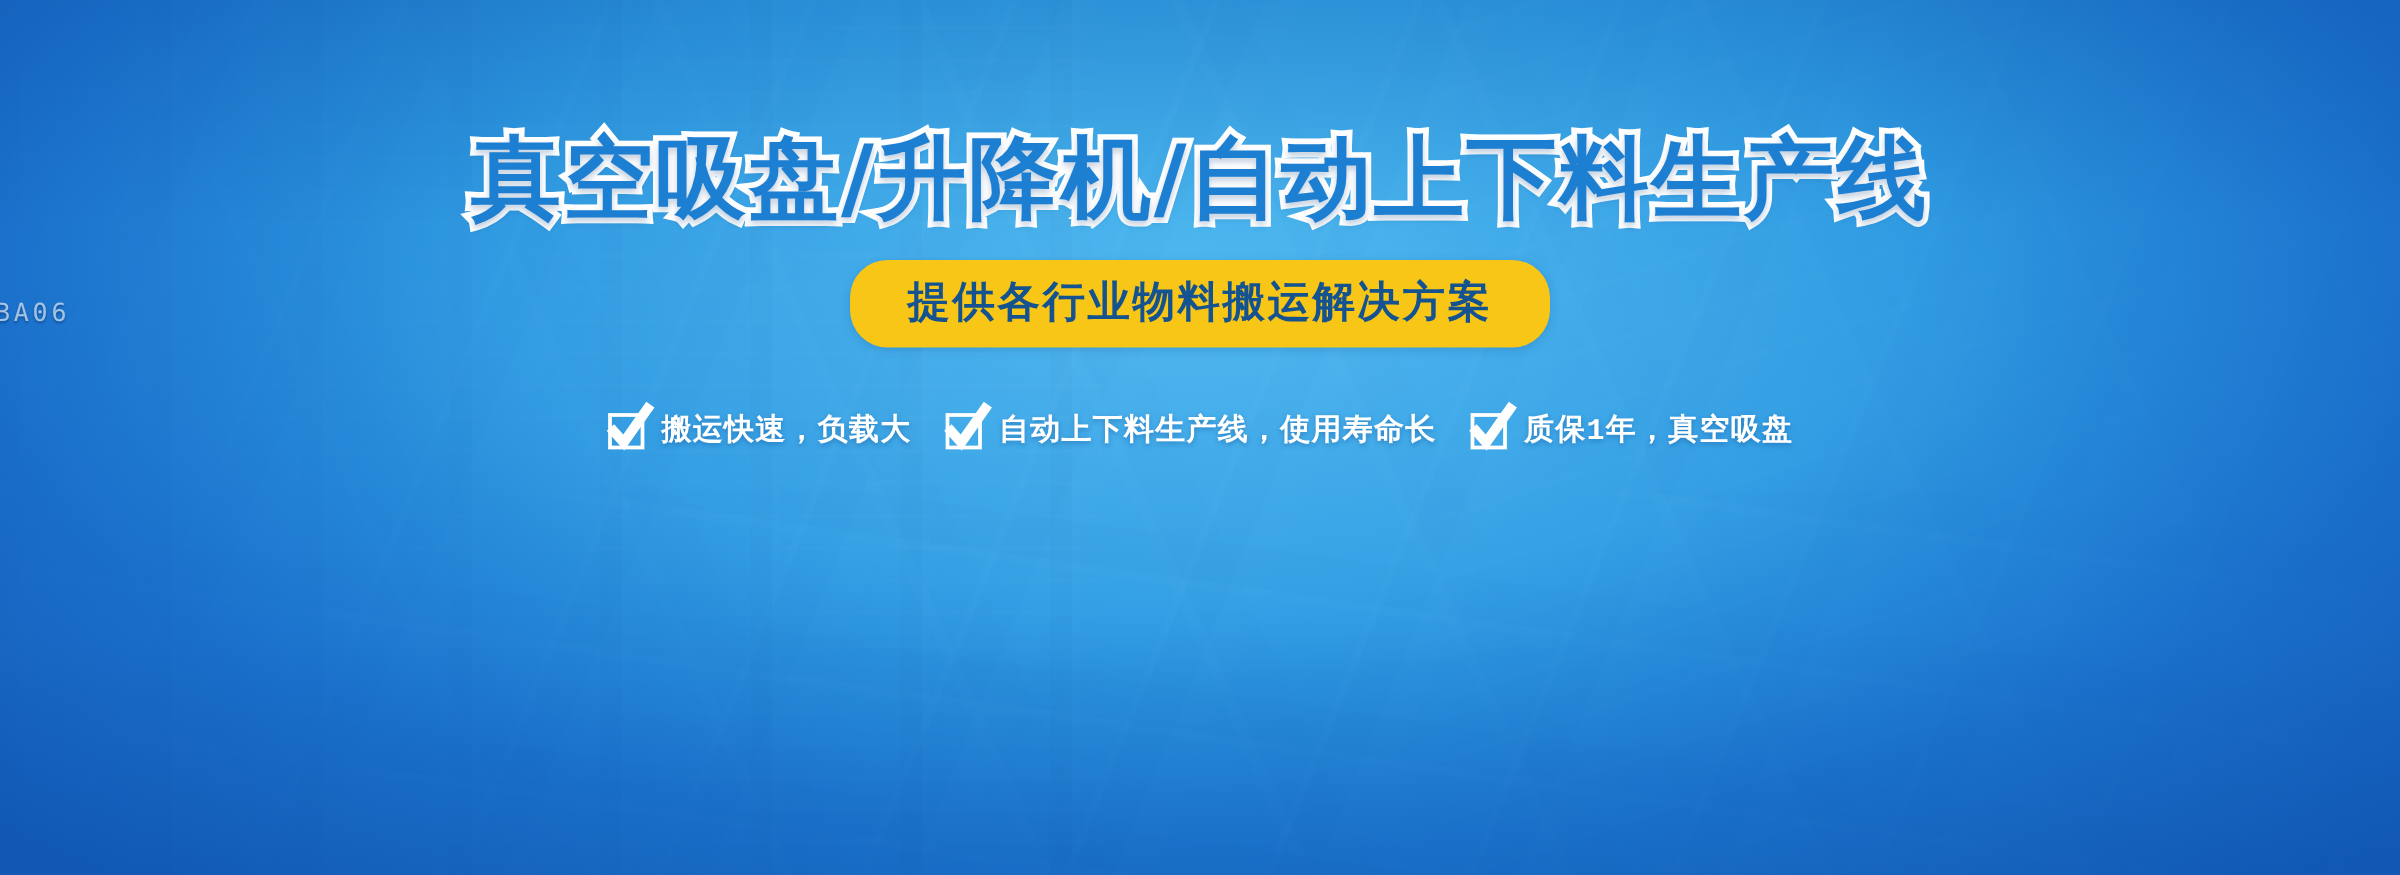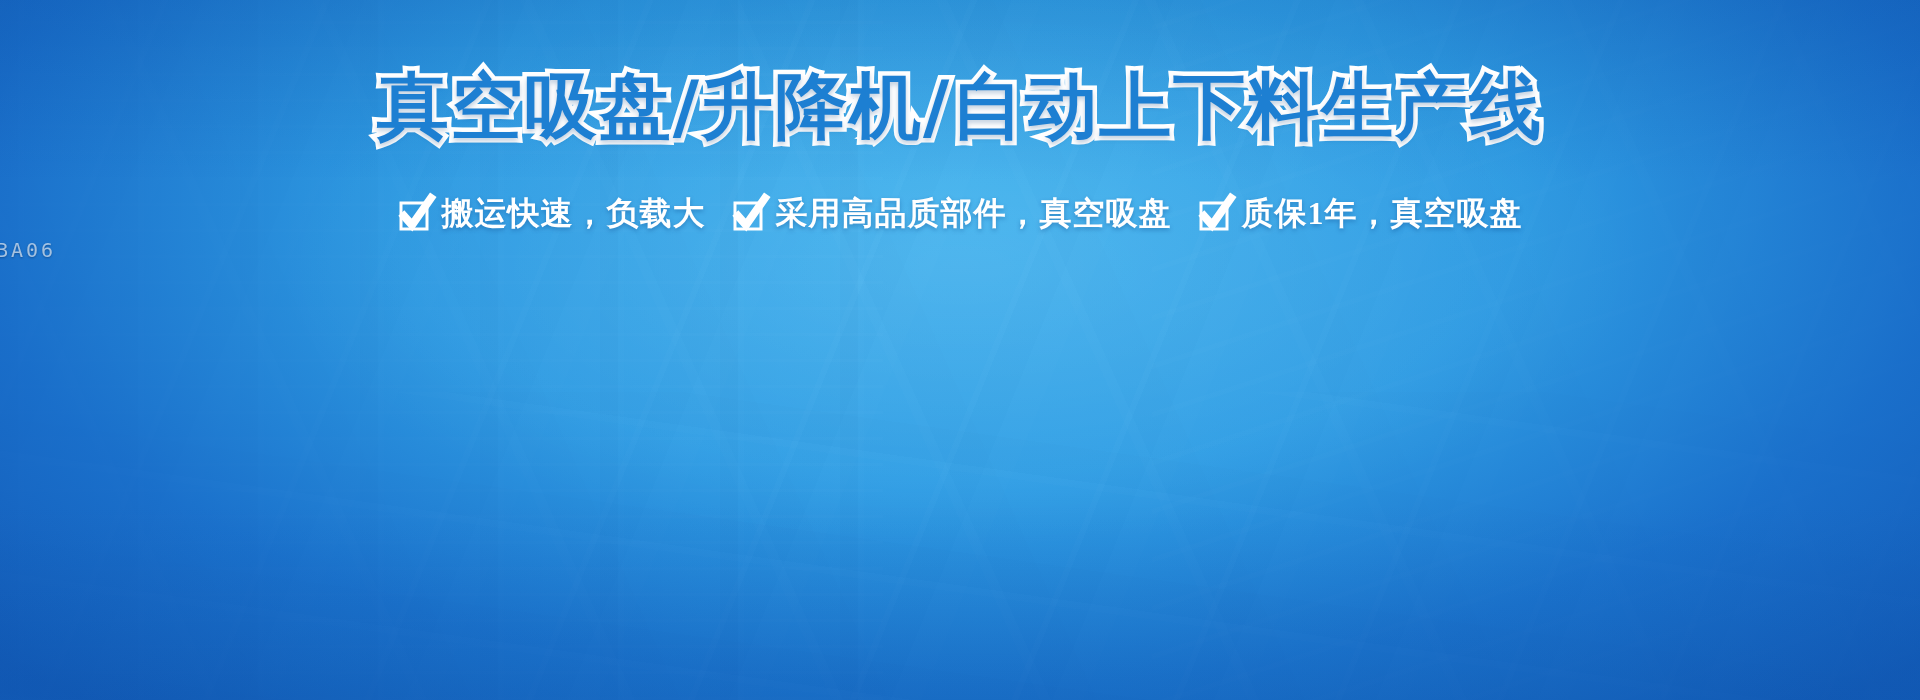--- a/index.html
+++ b/index.html
@@ -99,21 +99,21 @@
     font-family:"DejaVu Sans Mono", monospace;
     text-shadow:0 1px 2px rgba(0,40,90,0.45);
     user-select:none;
   }
 
   
   .content {
     position:absolute; inset:0;
     display:flex; flex-direction:column;
     align-items:center;
-    padding-top:68px;
+    padding-top:104px;
   }
 
   .headline {
     font-family:"DejaVu Sans","Liberation Sans", sans-serif;
     font-size:72px;
     font-weight:bold;
     letter-spacing:2px;
     color:#1d7fd2;
     -webkit-text-stroke:9px #ffffff;
     paint-order:stroke fill;
@@ -149,22 +149,22 @@
     gap:10px;
   }
   .check-icon {
     position:relative;
     width:34px; height:34px;
     flex:0 0 34px;
   }
   .check-icon svg { display:block; overflow:visible; }
   .feature-label {
     color:#ffffff;
-    font-family:Liberation Serif, serif;
-    font-size:32px;
+    font-family:Liberation Mono, monospace;
+    font-size:24px;
     font-weight:bold;
     letter-spacing:1px;
     text-shadow:0 2px 4px rgba(6,58,126,0.35);
   }
 </style>
 </head>
 <body>
 
 <div class="banner">
 
@@ -176,41 +176,42 @@
   </div>
   <div class="bg-tint"></div>
   <div class="bg-vignette"></div>
 
   <div class="panel-label">BA06</div>
 
   <div class="content">
 
     <h1 class="headline">真空吸盘/升降机/自动上下料生产线</h1>
 
+    <div class="subpill">提供各行业物料搬运解决方案</div>
 
     <div class="features">
 
       <div class="feature">
         <span class="check-icon">
           <svg width="34" height="34" viewBox="0 0 34 34" aria-hidden="true">
             <rect x="3" y="6" width="26" height="26" fill="none" stroke="#ffffff" stroke-width="3"></rect>
             <path d="M6 19 L14 28 L33 1" fill="none" stroke="#ffffff" stroke-width="8" stroke-linecap="square" stroke-linejoin="miter"></path>
           </svg>
         </span>
         <span class="feature-label">搬运快速，负载大</span>
       </div>
 
       <div class="feature">
         <span class="check-icon">
           <svg width="34" height="34" viewBox="0 0 34 34" aria-hidden="true">
             <rect x="3" y="6" width="26" height="26" fill="none" stroke="#ffffff" stroke-width="3"></rect>
             <path d="M6 19 L14 28 L33 1" fill="none" stroke="#ffffff" stroke-width="8" stroke-linecap="square" stroke-linejoin="miter"></path>
           </svg>
         </span>
-        <span class="feature-label">采用高品质部件，真空吸盘</span>
+        <span class="feature-label">自动上下料生产线，使用寿命长</span>
       </div>
 
       <div class="feature">
         <span class="check-icon">
           <svg width="34" height="34" viewBox="0 0 34 34" aria-hidden="true">
             <rect x="3" y="6" width="26" height="26" fill="none" stroke="#ffffff" stroke-width="3"></rect>
             <path d="M6 19 L14 28 L33 1" fill="none" stroke="#ffffff" stroke-width="8" stroke-linecap="square" stroke-linejoin="miter"></path>
           </svg>
         </span>
         <span class="feature-label">质保1年，真空吸盘</span>

